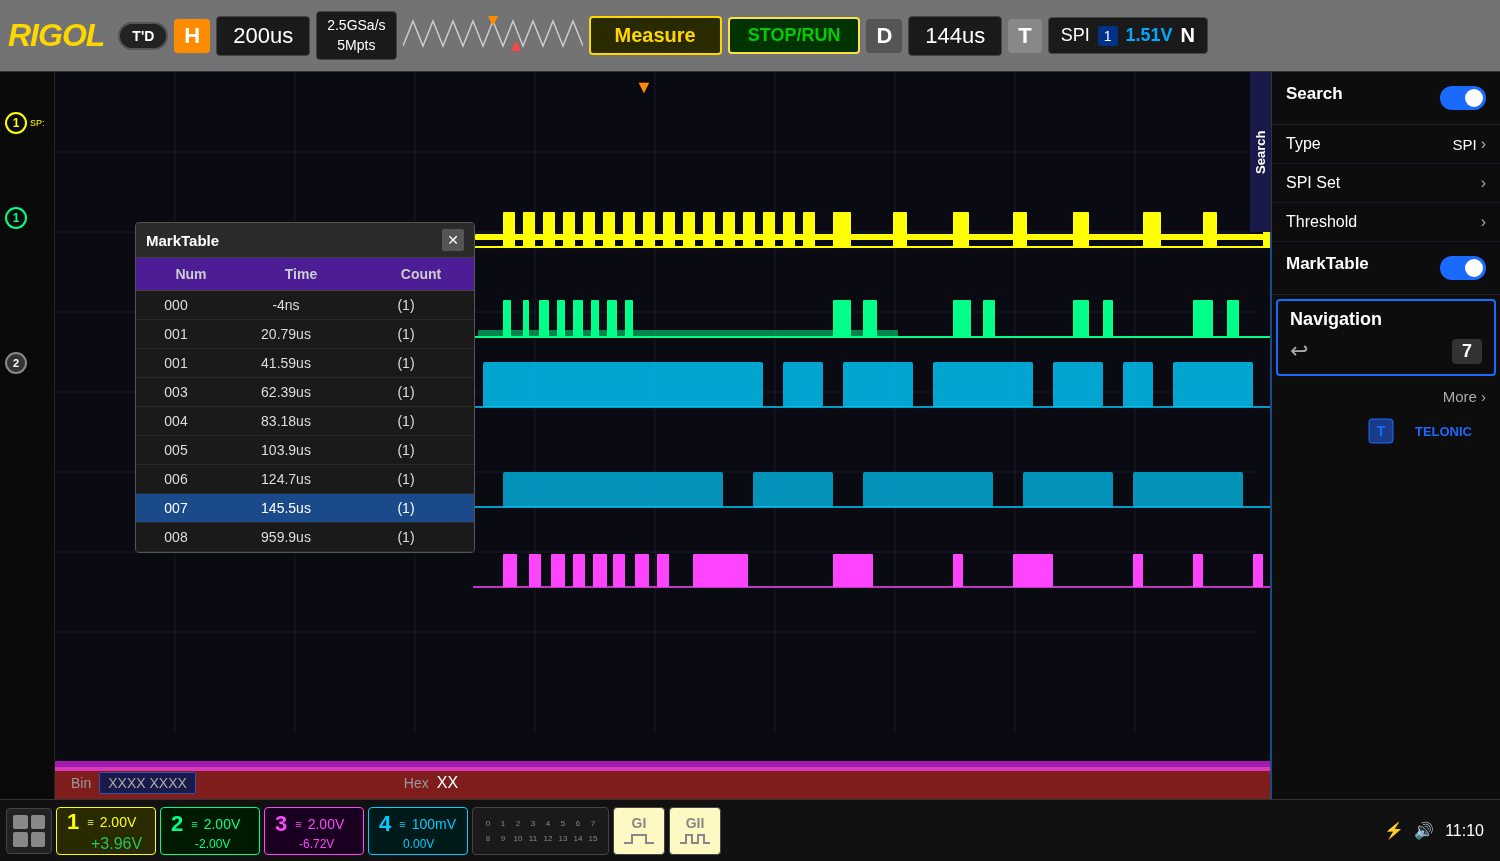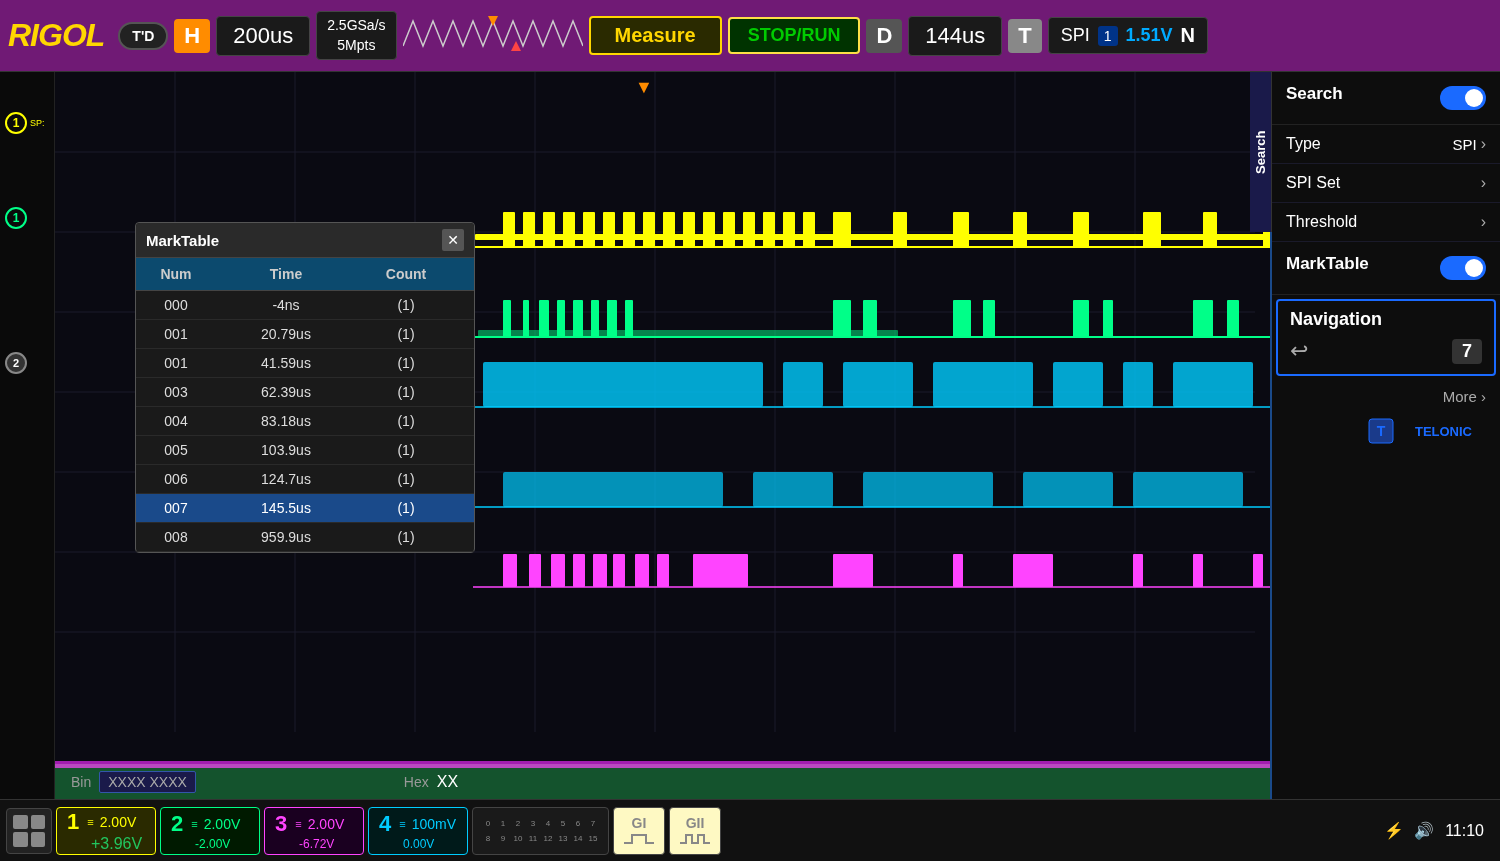--- a/index.html
+++ b/index.html
@@ -10,21 +10,21 @@
       font-family: Arial, sans-serif;
       overflow: hidden;
       position: relative;
     }
 
     
     .top-bar {
       display: flex;
       align-items: center;
       height: 72px;
-      background: #701a75;
+      background: #737373;
       border-bottom: 1px solid #333;
       padding: 8px 8px;
       gap: 6px;
     }
 
     .rigol-logo {
       color: #FFD700;
       font-size: 32px;
       font-weight: 900;
       font-style: italic;
@@ -198,22 +198,22 @@
       cursor: pointer;
       display: flex;
       align-items: center;
       justify-content: center;
       border-radius: 2px;
     }
 
     .marktable-cols {
       display: grid;
       grid-template-columns: 80px 140px 100px;
-      background: #0c4a6e;
-      padding: 4px 0;
+      background: #4c1d95;
+      padding: 4px 15px;
       border-bottom: 1px solid #444;
     }
 
     .col-header {
       color: #ccc;
       font-size: 14px;
       font-weight: bold;
       text-align: center;
       padding: 4px;
     }
@@ -422,22 +422,22 @@
       padding-right: 10px;
     }
 
     
     .decode-bar {
       position: absolute;
       bottom: 0;
       left: 0;
       right: 0;
       height: 38px;
-      background: #14532d;
-      border-top: 3px solid #a21caf;
+      background: #7f1d1d;
+      border-top: 6px solid #a21caf;
       display: flex;
       align-items: center;
       gap: 8px;
       padding: 0 8px;
       color: #aaa;
       font-size: 14px;
     }
 
     .decode-hex-val {
       color: #fff;

